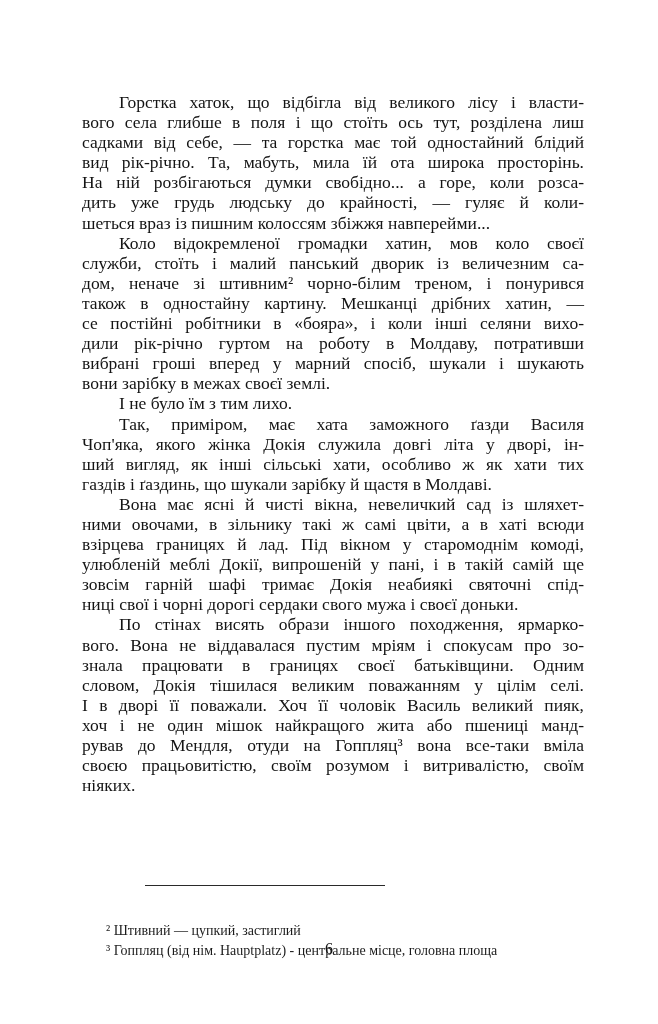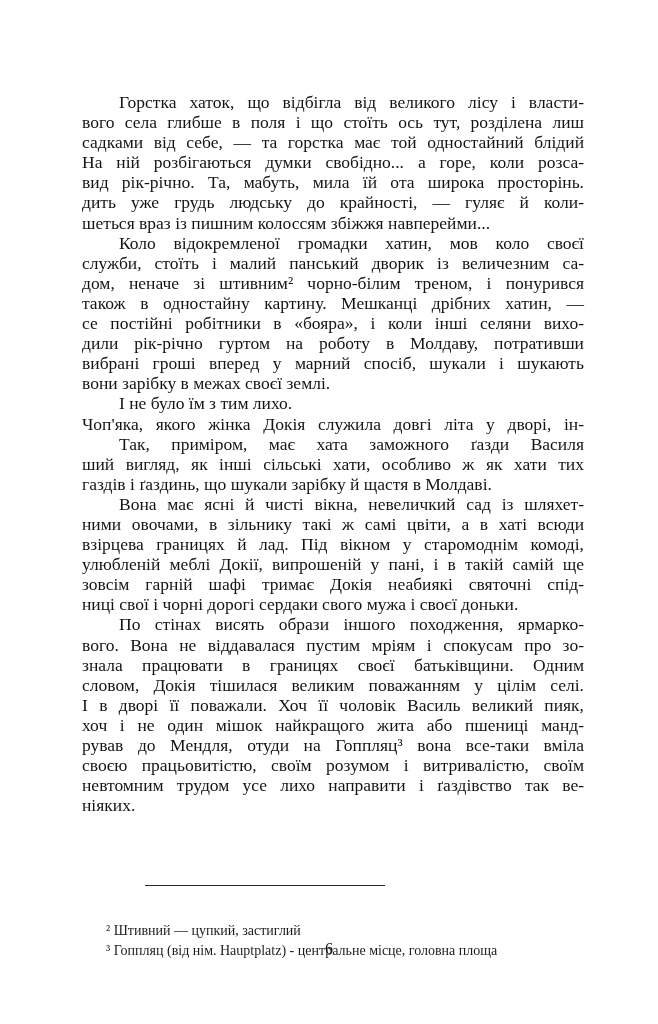--- a/index.html
+++ b/index.html
@@ -75,62 +75,61 @@
 </head>
 <body>
 
 <div class="page">
 
   <div class="text-block">
       <div class="paragraph">
         <div class="line first">Горстка хаток, що відбігла від великого лісу і власти-</div>
         <div class="line">вого села глибше в поля і що стоїть ось тут, розділена лиш</div>
         <div class="line">садками від себе, — та горстка має той одностайний блідий</div>
+        <div class="line">вид рік-річно. Та, мабуть, мила їй ота широка просторінь.</div>
         <div class="line">На ній розбігаються думки свобідно... а горе, коли розса-</div>
-        <div class="line">вид рік-річно. Та, мабуть, мила їй ота широка просторінь.</div>
         <div class="line">дить уже грудь людську до крайності, — гуляє й коли-</div>
         <div class="line last">шеться враз із пишним колоссям збіжжя навперейми...</div>
       </div>
       <div class="paragraph">
         <div class="line first">Коло відокремленої громадки хатин, мов коло своєї</div>
         <div class="line">служби, стоїть і малий панський дворик із величезним са-</div>
         <div class="line">дом, неначе зі штивним² чорно-білим треном, і понурився</div>
         <div class="line">також в одностайну картину. Мешканці дрібних хатин, —</div>
         <div class="line">се постійні робітники в «бояра», і коли інші селяни вихо-</div>
         <div class="line">дили рік-річно гуртом на роботу в Молдаву, потративши</div>
         <div class="line">вибрані гроші вперед у марний спосіб, шукали і шукають</div>
         <div class="line last">вони зарібку в межах своєї землі.</div>
       </div>
       <div class="paragraph">
         <div class="line first last">І не було їм з тим лихо.</div>
       </div>
       <div class="paragraph">
+        <div class="line first">Так, приміром, має хата заможного ґазди Василя</div>
         <div class="line">Чоп'яка, якого жінка Докія служила довгі літа у дворі, ін-</div>
-        <div class="line first">Так, приміром, має хата заможного ґазди Василя</div>
         <div class="line">ший вигляд, як інші сільські хати, особливо ж як хати тих</div>
         <div class="line last">газдів і ґаздинь, що шукали зарібку й щастя в Молдаві.</div>
       </div>
       <div class="paragraph">
         <div class="line first">Вона має ясні й чисті вікна, невеличкий сад із шляхет-</div>
         <div class="line">ними овочами, в зільнику такі ж самі цвіти, а в хаті всюди</div>
         <div class="line">взірцева границях й лад. Під вікном у старомоднім комоді,</div>
         <div class="line">улюбленій меблі Докії, випрошеній у пані, і в такій самій ще</div>
         <div class="line">зовсім гарній шафі тримає Докія неабиякі святочні спід-</div>
         <div class="line last">ниці свої і чорні дорогі сердаки свого мужа і своєї доньки.</div>
       </div>
       <div class="paragraph">
         <div class="line first">По стінах висять образи іншого походження, ярмарко-</div>
         <div class="line">вого. Вона не віддавалася пустим мріям і спокусам про зо-</div>
         <div class="line">знала працювати в границях своєї батьківщини. Одним</div>
         <div class="line">словом, Докія тішилася великим поважанням у цілім селі.</div>
         <div class="line">І в дворі її поважали. Хоч її чоловік Василь великий пияк,</div>
         <div class="line">хоч і не один мішок найкращого жита або пшениці манд-</div>
         <div class="line">рував до Мендля, отуди на Гоппляц³ вона все-таки вміла</div>
         <div class="line">своєю працьовитістю, своїм розумом і витривалістю, своїм</div>
-        <div class="line">невтомним трудом усе лихо направити і ґаздівство так ве-</div>
         <div class="line last">ніяких.</div>
       </div>
     </div>
 
   <div class="footnote-rule"></div>
 
   <div class="footnotes">
     <div class="footnote">² Штивний — цупкий, застиглий</div>
     <div class="footnote">³ Гоппляц (від нім. Hauptplatz) - центральне місце, головна площа</div>
   </div>

